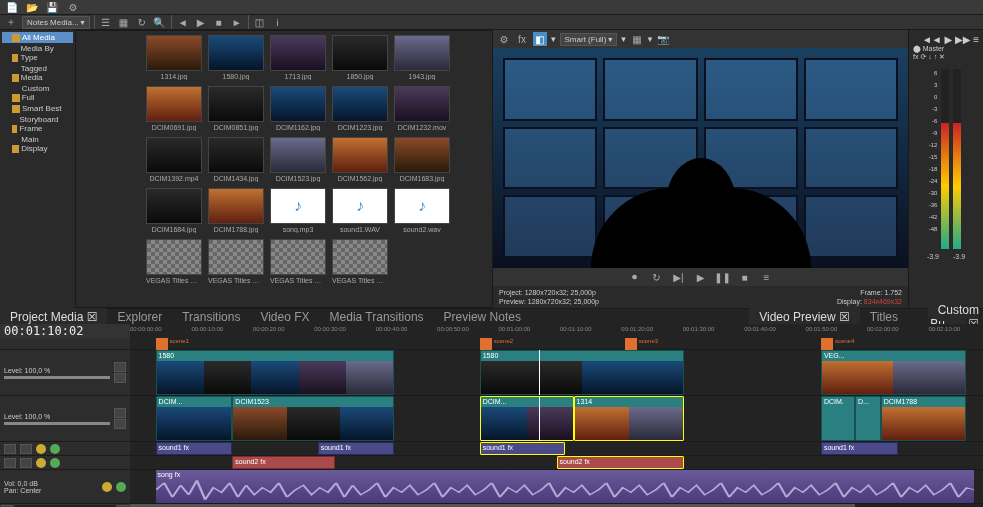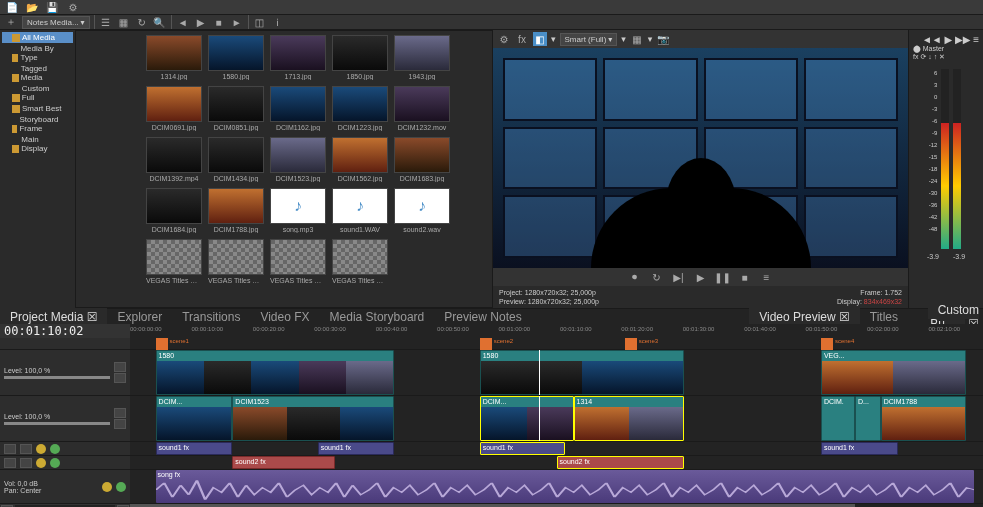--- a/index.html
+++ b/index.html
@@ -313,21 +313,21 @@
     </div>
   </div>
 </div>
 
 <div class="tabs">
   <div id="tabs-left" style="display:flex;">
       <div class="tab active">Project Media<span> ☒</span></div>
       <div class="tab">Explorer</div>
       <div class="tab">Transitions</div>
       <div class="tab">Video FX</div>
-      <div class="tab">Media Storyboard</div>
+      <div class="tab">Media Transitions</div>
       <div class="tab">Preview Notes</div>
     </div>
   <div style="flex:1"></div>
   <div id="tabs-right" style="display:flex;">
       <div class="tab active">Video Preview<span> ☒</span></div>
       <div class="tab">Titles</div>
     </div>
   <div style="width:75px;text-align:right;padding-right:4px;">
     <span class="tab active">Custom Bu...</span>
     <span>☒</span>

